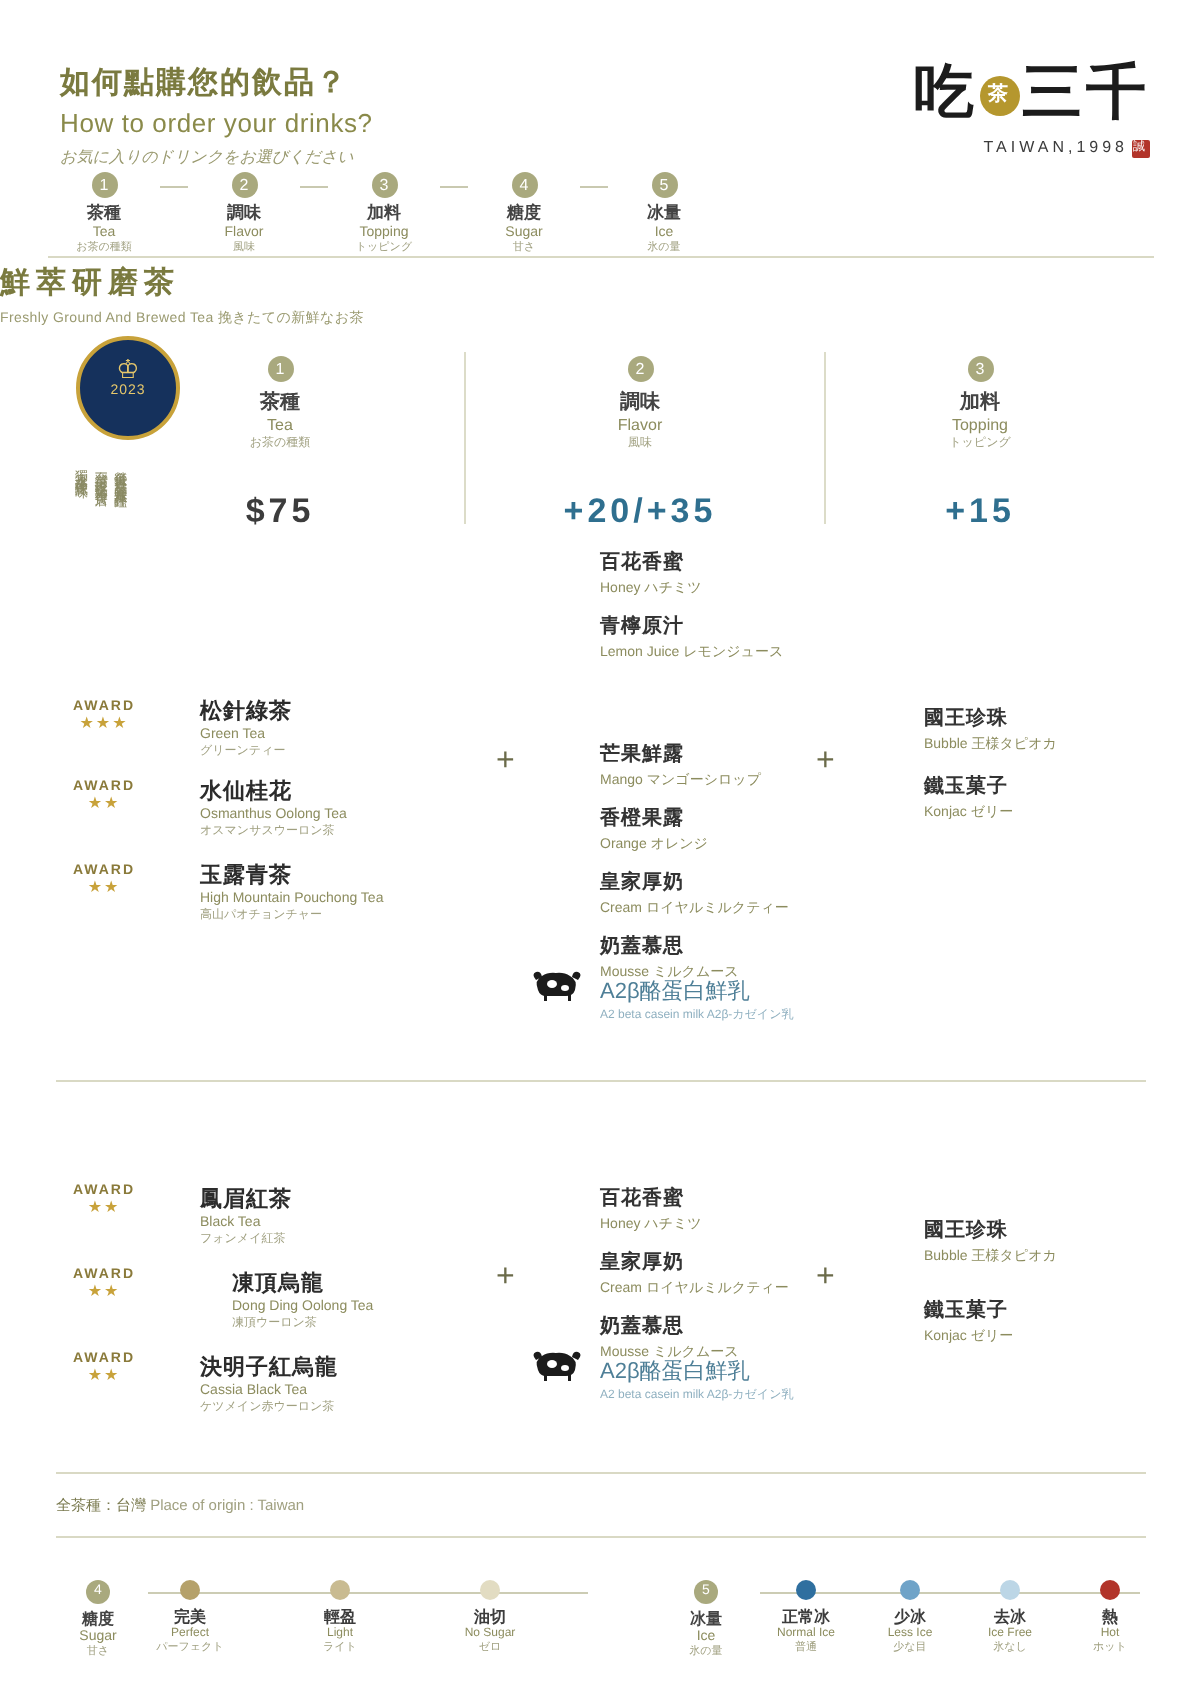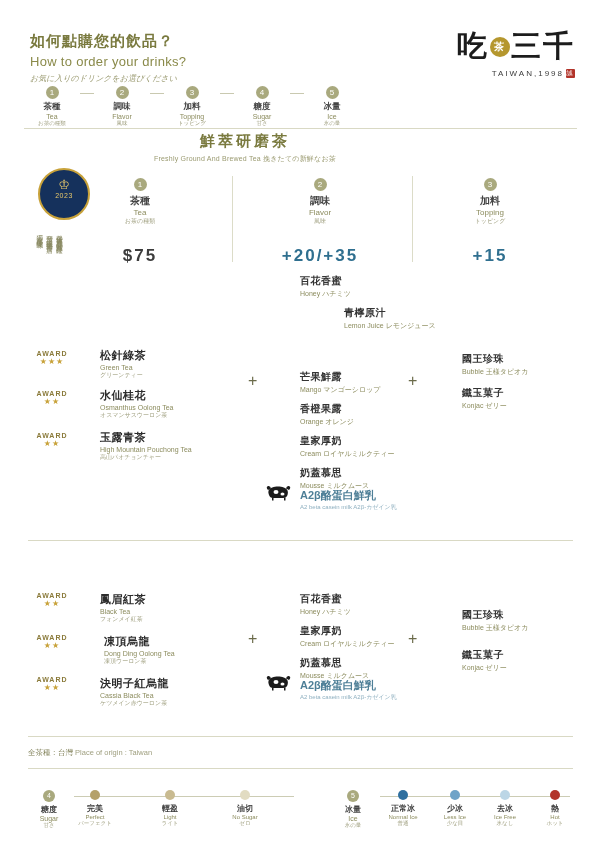--- a/index.html
+++ b/index.html
@@ -58,21 +58,21 @@
   .step-zh { font-size:8.5px; color:#444; font-weight:bold; }
   .step-en { font-size:7px; color:#8c8c5e; }
   .step-jp { font-size:5.5px; color:#a0a080; }
   .step-line {
     position:absolute; top:7px; width:14px; height:1px; background:#c9c9b0;
   }
 
   .hdr-rule { position:absolute; left:24px; top:128px; width:553px; height:1px; background:#d9d9c4; }
 
   
-  .sec-title { position:absolute; left:0; top:132px; width:490px; text-align:center; }
+  .sec-title { position:absolute; left:0; top:132px; width:490px; }
   .sec-title .zh { font-size:15px; color:#7a7a3f; font-weight:bold; letter-spacing:3px; }
   .sec-title .en { font-size:7px; color:#9a9a70; margin-top:3px; letter-spacing:.2px; }
 
   
   .badge { position:absolute; left:28px; top:168px; width:72px; height:110px; text-align:center; }
   .badge-medal {
     width:52px;height:52px;border-radius:50%;
     background:#15315c; margin:0 auto;
     border:2px solid #c8a23a;
     color:#e6c76b; font-size:6px; line-height:1.15; padding-top:8px;
@@ -109,21 +109,21 @@
   .item.flav .zh { font-size:10px; color:#333; }
   .item.top .zh { font-size:10px; color:#333; }
 
   .award { position:absolute; width:44px; text-align:center; }
   .award .word { font-size:7px; font-weight:bold; color:#8a7a3a; letter-spacing:1px; }
   .award .stars { font-size:8px; color:#c8a23a; letter-spacing:1px; }
 
   .plus { position:absolute; font-size:16px; color:#6b6b4a; }
 
   .milk-row { position:absolute; }
-  .milk-row .zh { font-size:11px; font-weight:bold; color:#4e7f97; }
+  .milk-row .zh { font-size:11px; font-weight:normal; color:#4e7f97; }
   .milk-row .en { font-size:6px; color:#8fb0c0; }
   .cow { position:absolute; width:30px; height:18px; }
 
   .divider { position:absolute; left:28px; width:545px; height:1px; background:#d9d9c4; }
 
   
   .origin { position:absolute; left:28px; top:748px; font-size:7.5px; color:#7a7a4f; }
   .origin .en { color:#a0a080; }
 
   
@@ -276,21 +276,21 @@
     <div class="jp">高山パオチョンチャー</div>
   </div>
 
   <div class="plus" style="left:248px; top:372px;">+</div>
   <div class="plus" style="left:408px; top:372px;">+</div>
 
   <div class="item flav" style="left:300px; top:274px;">
     <div class="zh">百花香蜜</div>
     <div class="en">Honey  ハチミツ</div>
   </div>
-  <div class="item flav" style="left:300px; top:306px;margin-left:44px;">
+  <div class="item flav" style="left:300px; top:306px;">
     <div class="zh">青檸原汁</div>
     <div class="en">Lemon Juice  レモンジュース</div>
   </div>
   <div class="item flav" style="left:300px; top:370px;">
     <div class="zh">芒果鮮露</div>
     <div class="en">Mango  マンゴーシロップ</div>
   </div>
   <div class="item flav" style="left:300px; top:402px;">
     <div class="zh">香橙果露</div>
     <div class="en">Orange  オレンジ</div>
@@ -336,21 +336,21 @@
   <div class="item" style="left:100px; top:592px;">
     <div class="zh">鳳眉紅茶</div>
     <div class="en">Black Tea</div>
     <div class="jp">フォンメイ紅茶</div>
   </div>
 
   <div class="award" style="left:30px; top:634px;">
     <div class="word">AWARD</div>
     <div class="stars">★★</div>
   </div>
-  <div class="item" style="left:104px; top:634px;">
+  <div class="item" style="left:116px; top:634px;">
     <div class="zh">凍頂烏龍</div>
     <div class="en">Dong Ding Oolong Tea</div>
     <div class="jp">凍頂ウーロン茶</div>
   </div>
 
   <div class="award" style="left:30px; top:676px;">
     <div class="word">AWARD</div>
     <div class="stars">★★</div>
   </div>
   <div class="item" style="left:100px; top:676px;">

